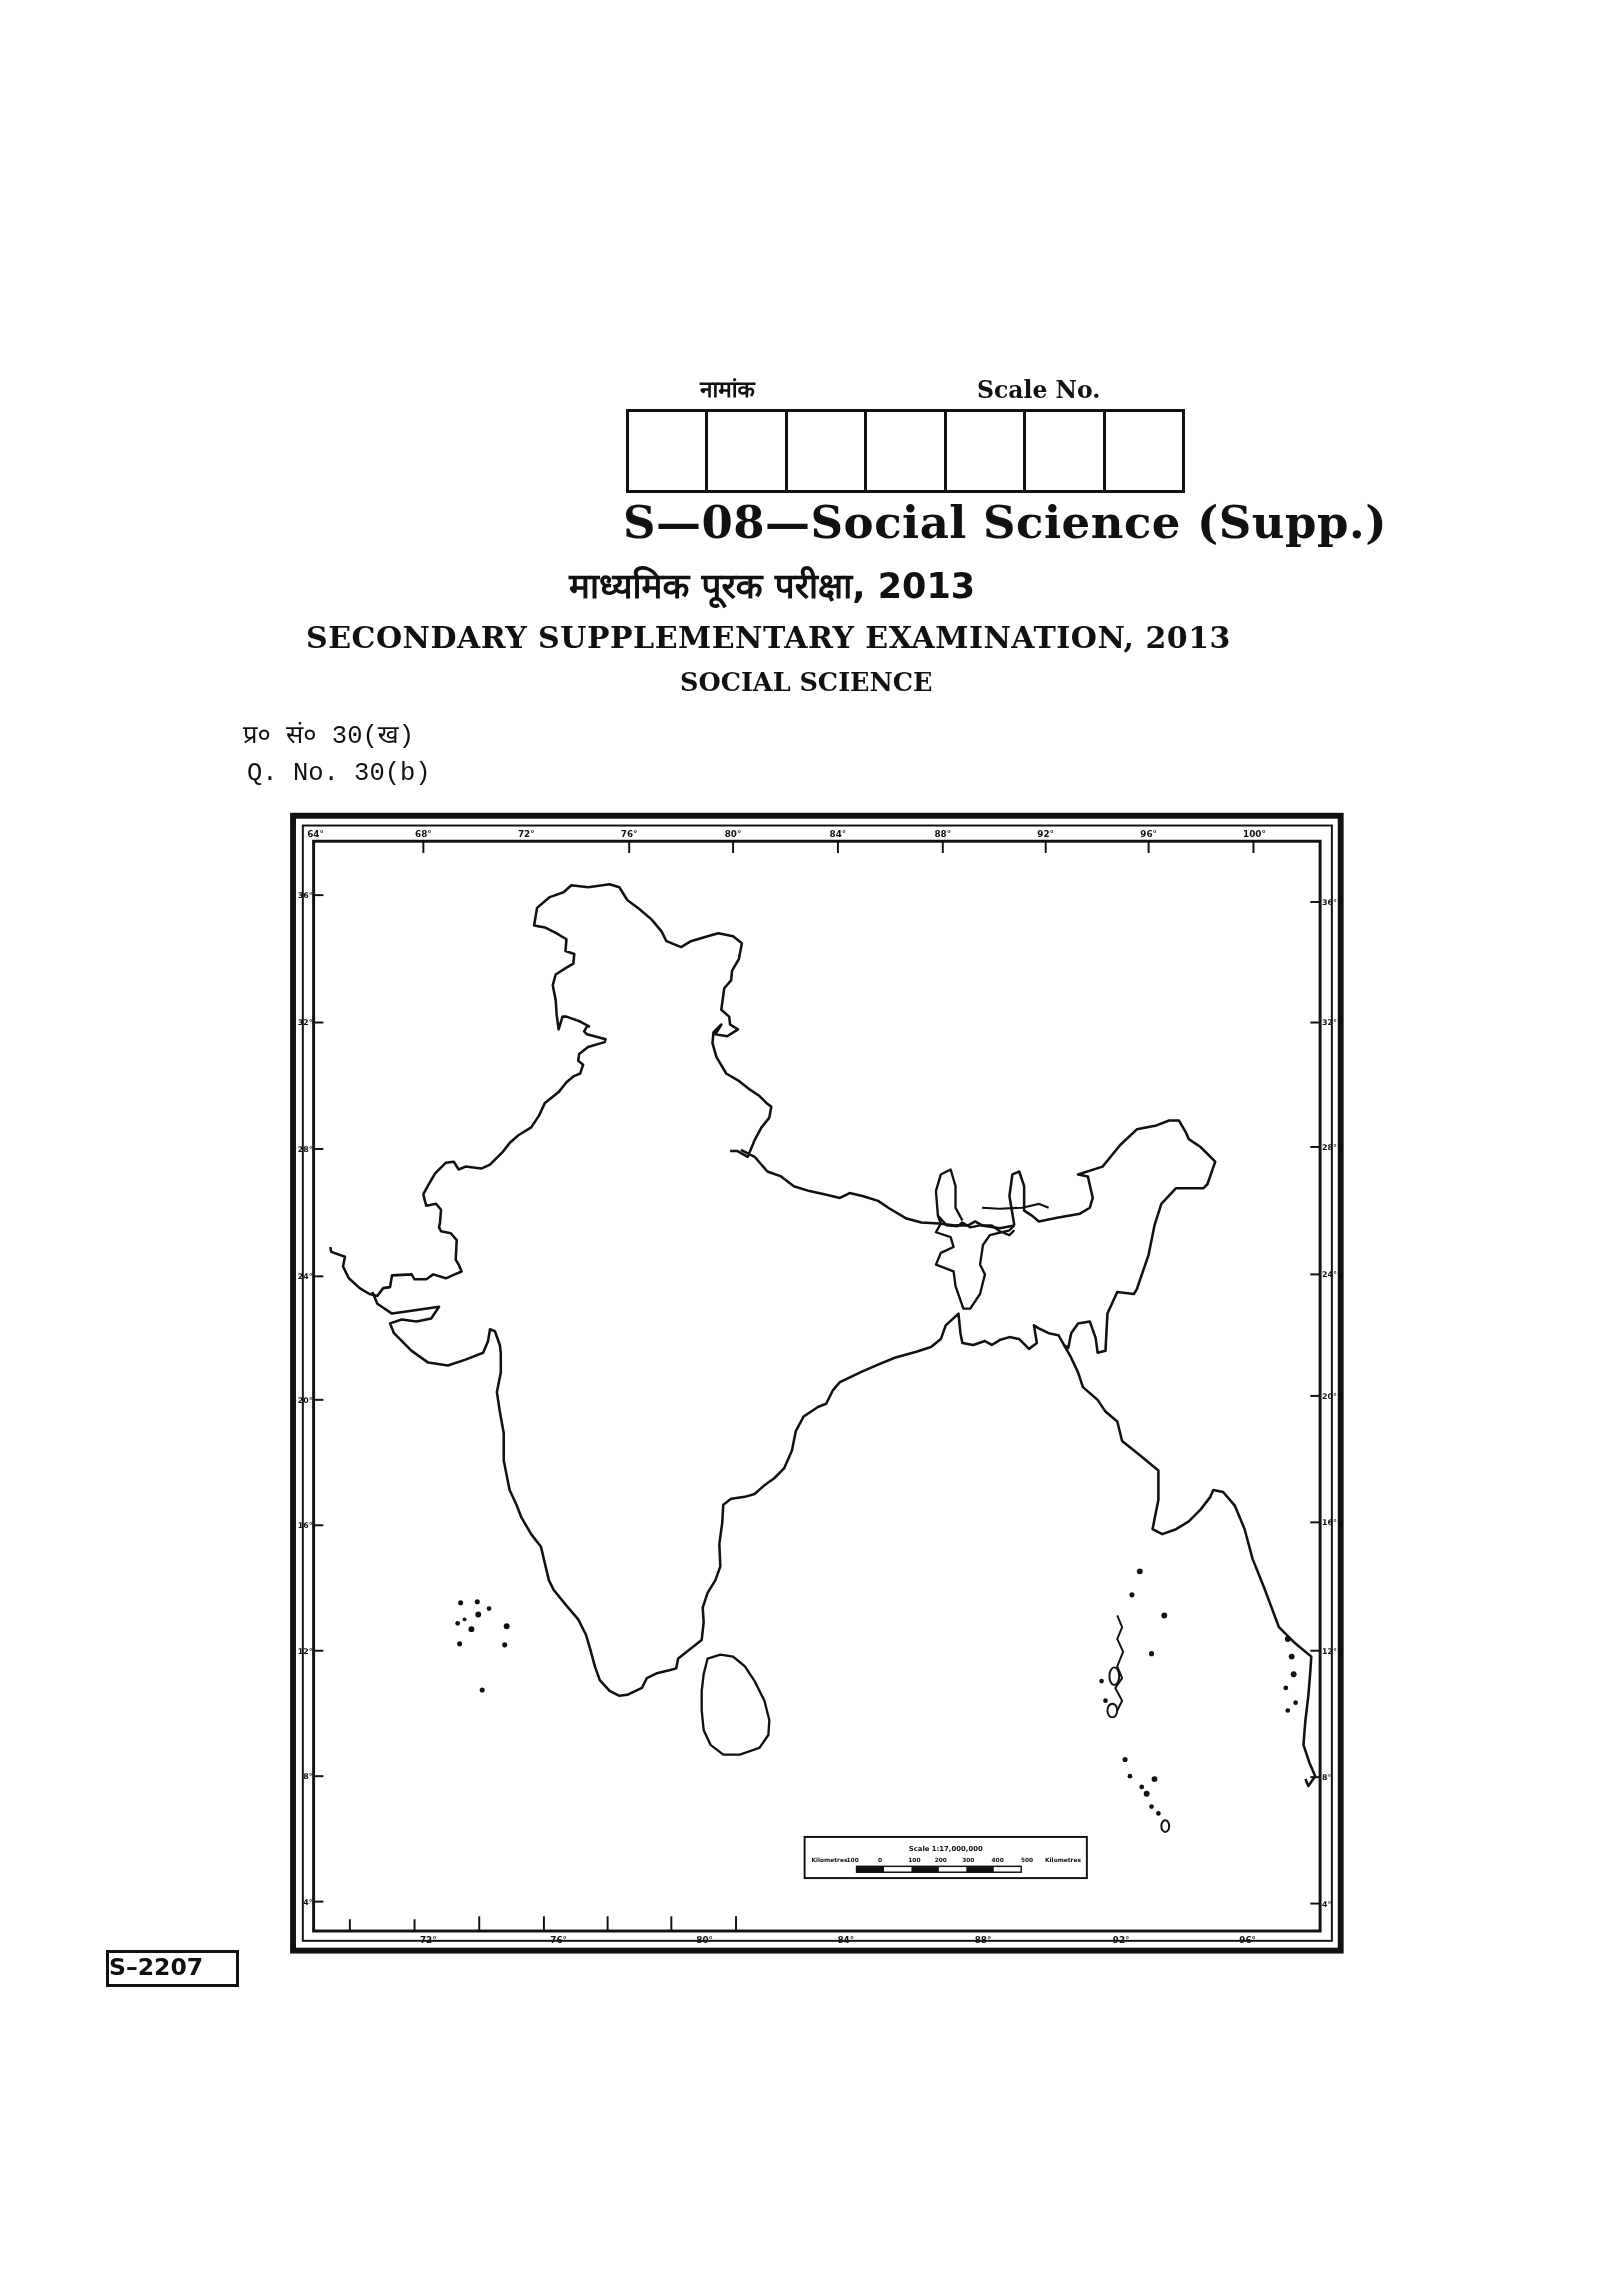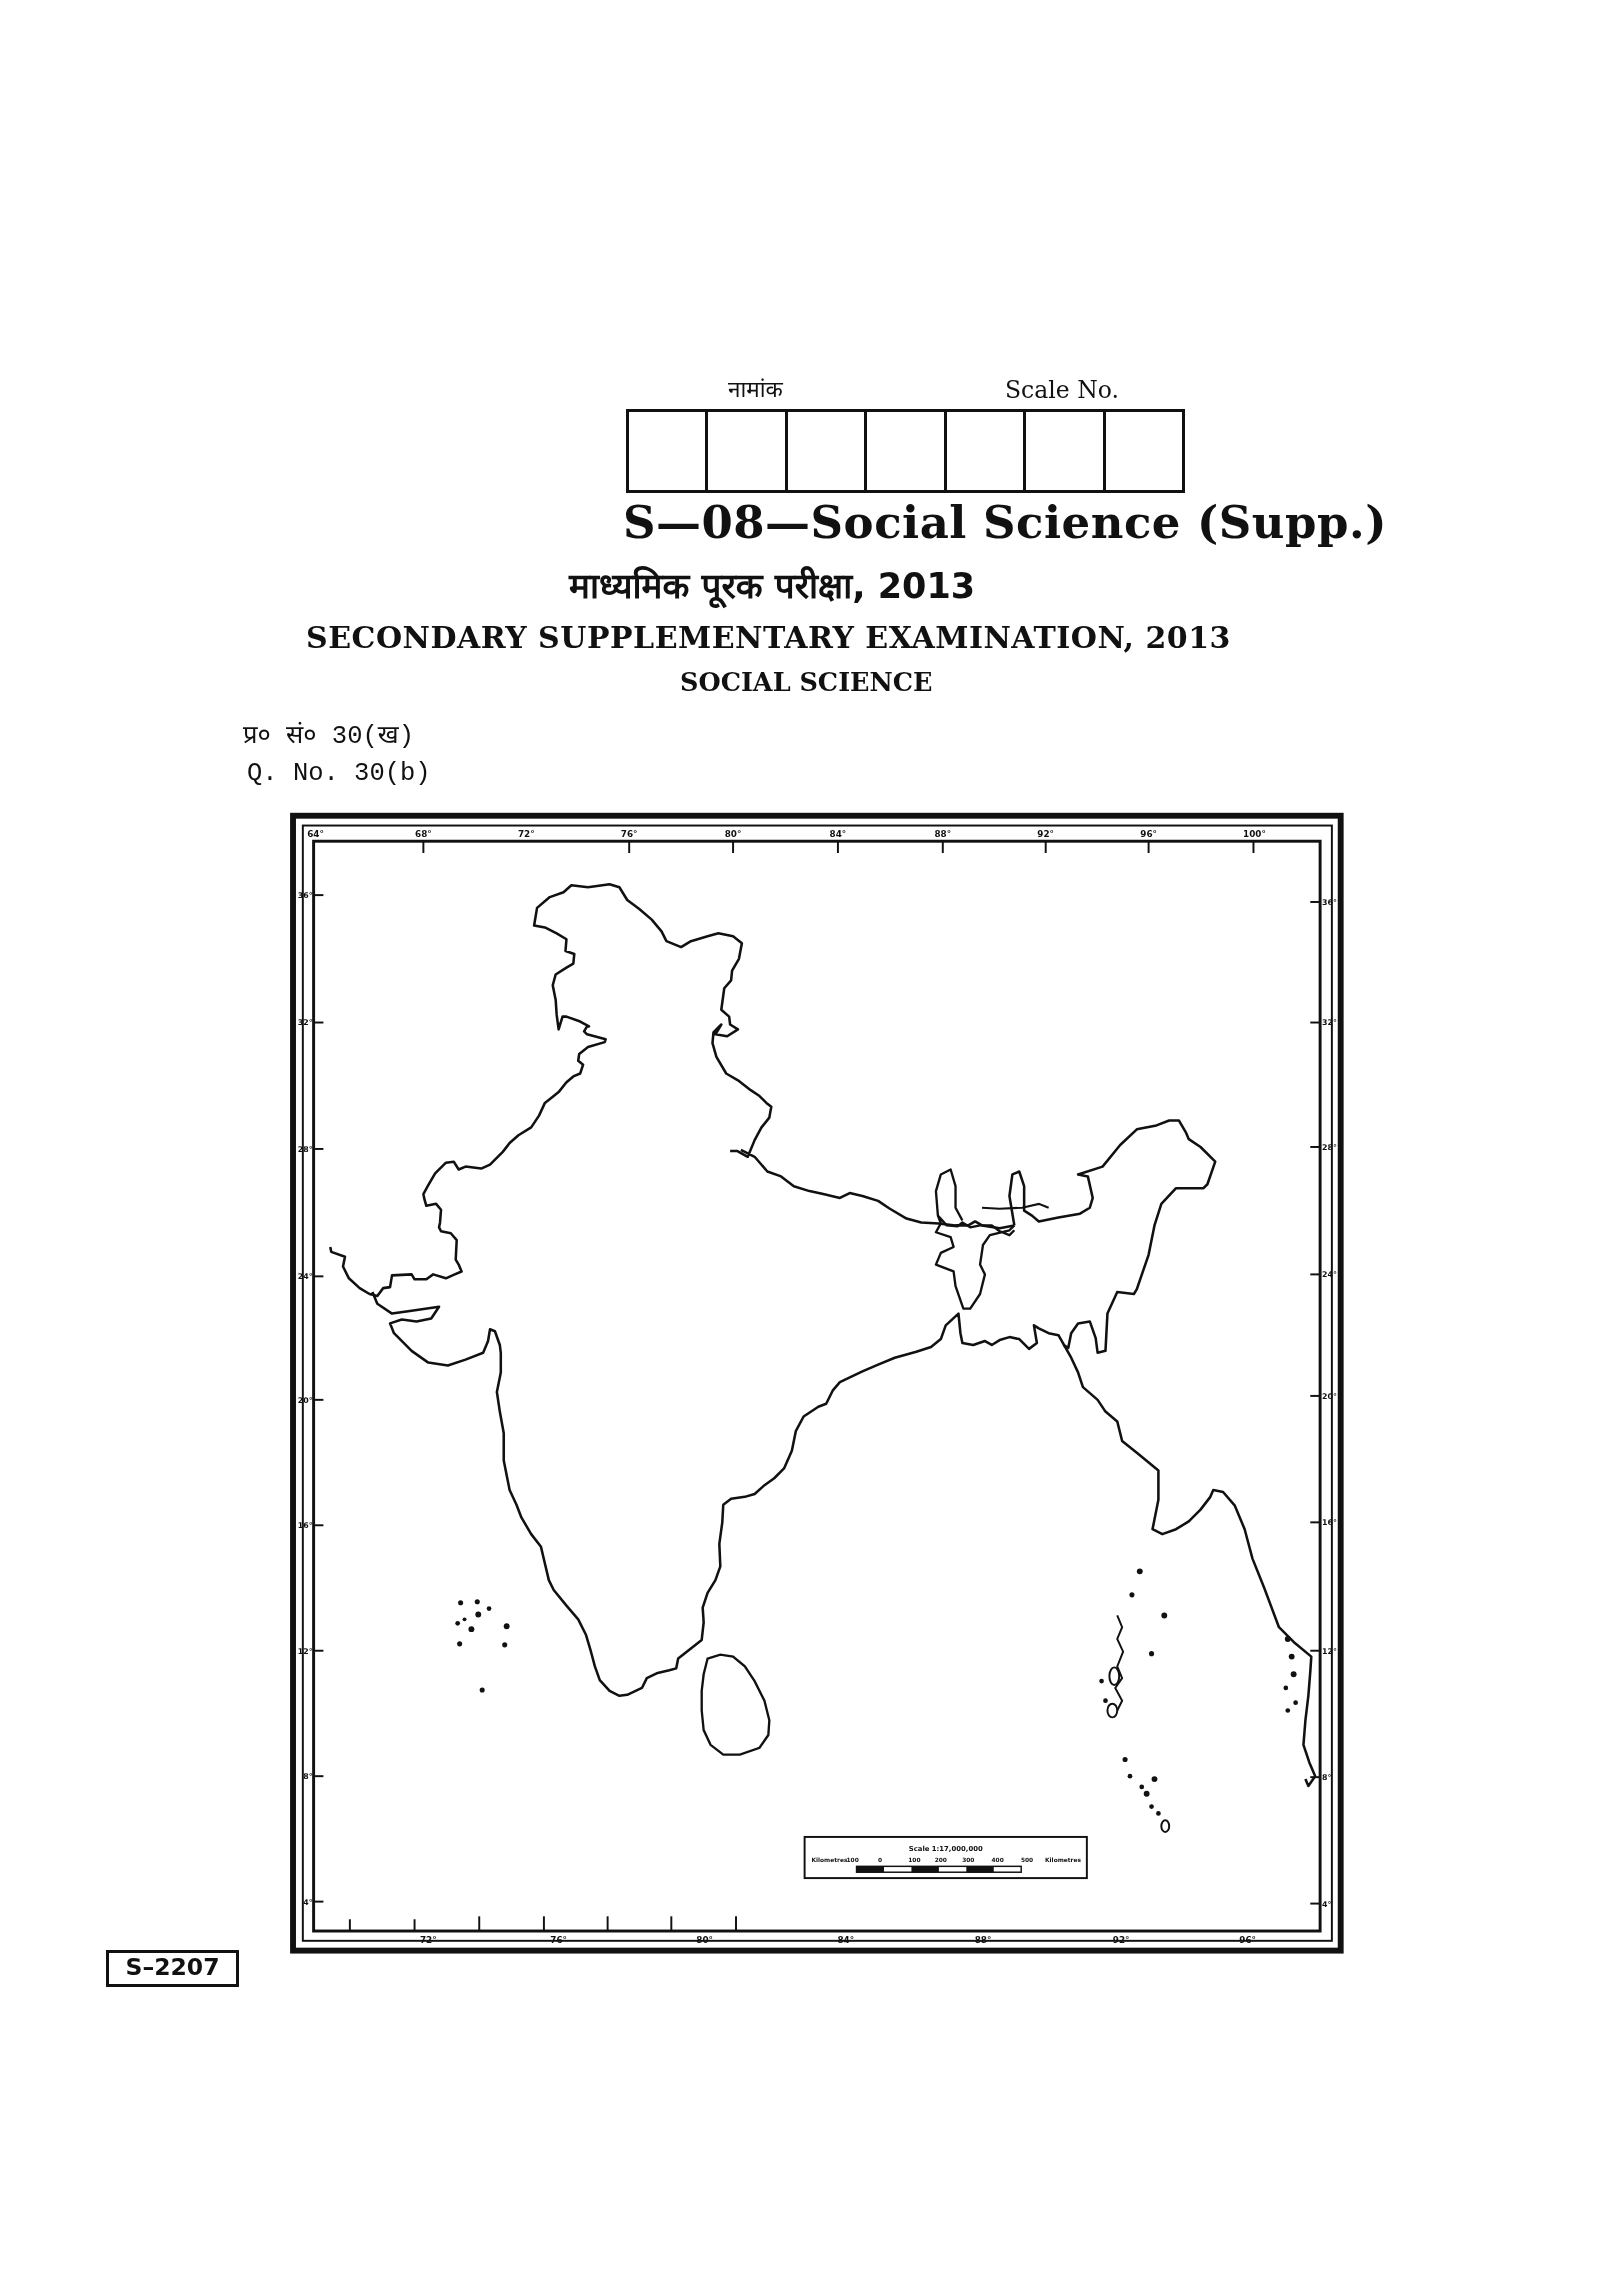--- a/index.html
+++ b/index.html
@@ -1,31 +1,31 @@
 <!DOCTYPE html>
 <html><head>
 <meta charset="utf-8">
 <style>
   html, body { margin: 0; padding: 0; background: #ffffff; }
   body { width: 1620px; height: 2293px; position: relative; overflow: hidden;
          font-family: "DejaVu Serif", "Liberation Serif", serif; color: #111; }
   .abs { position: absolute; }
-  .roll-label { font-weight: normal; font-size: 23.5px; margin-left: 28px; }
+  .roll-label { font-weight: bold; font-size: 23.5px; }
   .roll-label.hi { font-family: "DejaVu Sans", sans-serif; font-size: 22.5px; }
   .roll-boxes { display: flex; border: 3.9px solid #111; box-sizing: border-box; }
   .roll-box { flex: 1; border-right: 3.9px solid #111; }
   .roll-box:last-child { border-right: none; }
   .title { font-weight: bold; font-size: 45px; letter-spacing: 0.5px; white-space: nowrap; }
   .hindi-title { font-family: "DejaVu Sans", sans-serif; font-weight: bold; font-size: 35px; white-space: nowrap; }
   .exam-title { font-weight: bold; font-size: 30px; white-space: nowrap; letter-spacing: 0.5px; }
   .subject { font-weight: bold; font-size: 25.5px; white-space: nowrap; }
   .qno { font-size: 25.5px; white-space: nowrap; font-family: Liberation Mono, monospace; }
   .qno.hi { font-family: Liberation Mono, monospace; text-align: right; }
   .code-box { border: 3.9px solid #111; box-sizing: border-box; font-family: "DejaVu Sans", sans-serif;
-              font-weight: bold; font-size: 23.5px; text-align: center; line-height: 29px; }
+              font-weight: bold; font-size: 23.5px; line-height: 29px; }
   svg text { font-family: "DejaVu Sans", sans-serif; }
 </style>
 </head>
 <body>
 
 <div class="abs roll-label hi" style="left:700px; top:373px;">नामांक</div>
 <div class="abs roll-label" style="left:977px; top:376px;">Scale No.</div>
 <div class="abs roll-boxes" style="left:626px; top:409px; width:559px; height:84px;">
   <div class="roll-box"></div>
   <div class="roll-box"></div>

